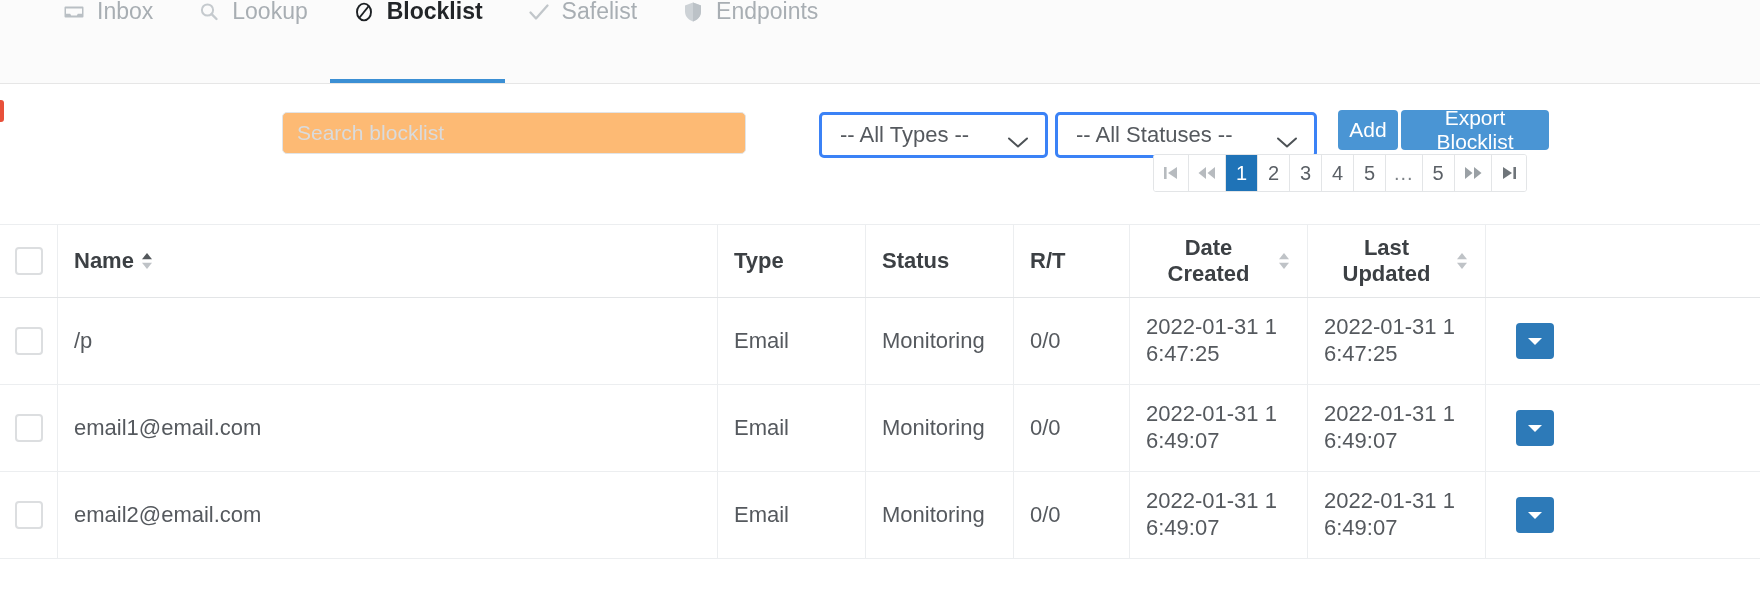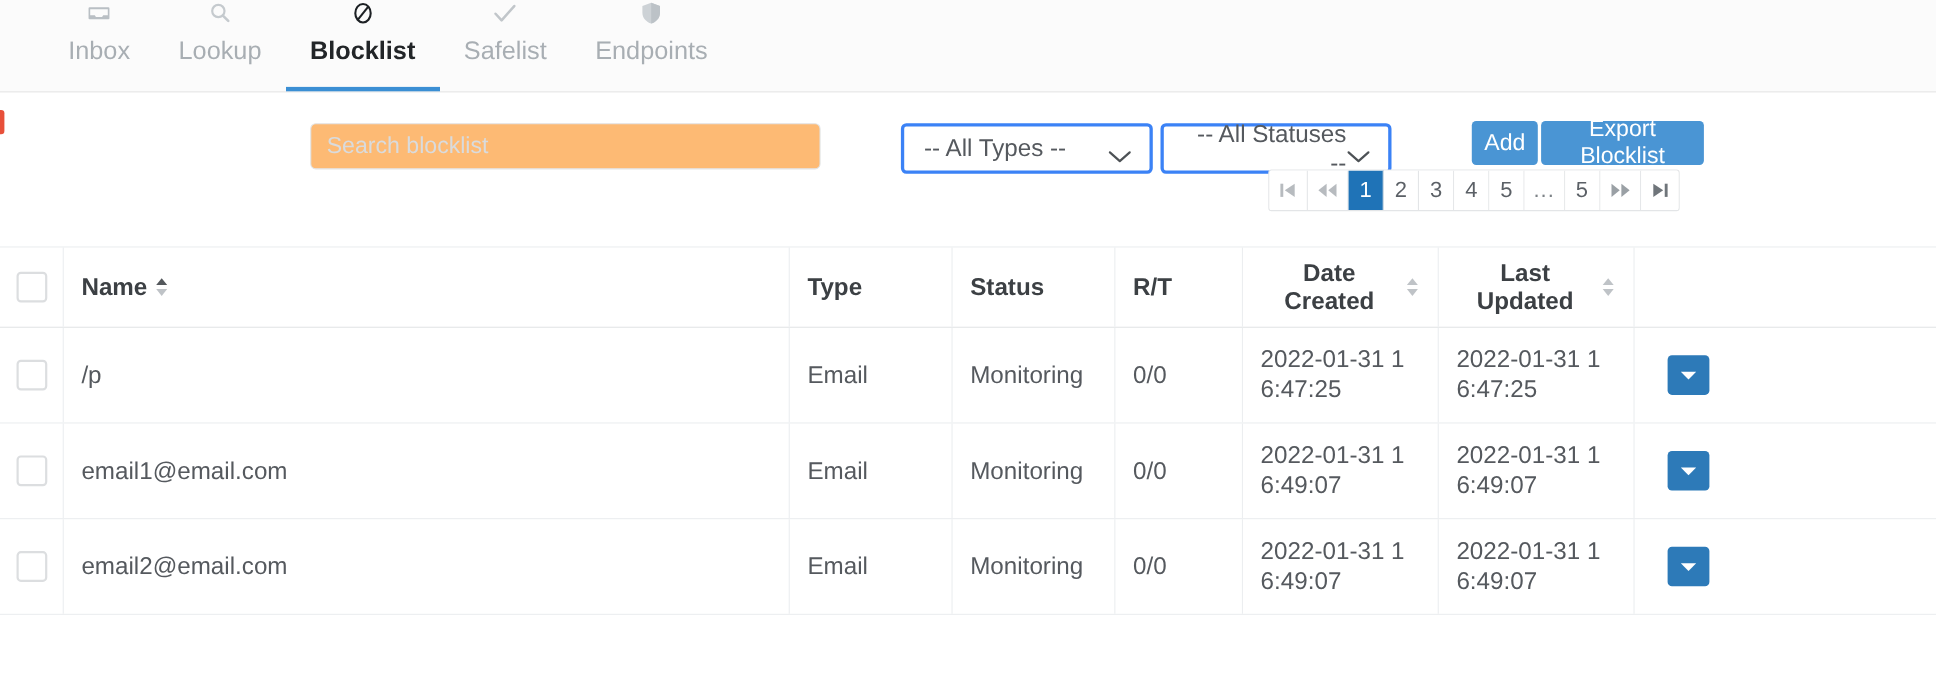--- a/index.html
+++ b/index.html
@@ -16,28 +16,27 @@
   
   .navbar {
     position: absolute; left: 0; top: 0; width: 1760px; height: 84px;
     background: #fbfbfb;
     border-bottom: 1px solid #e6e6e6;
     display: flex; align-items: flex-start;
     padding-left: 40px;
   }
   .nav-tab {
     position: relative;
-    display: flex; align-items: center; gap: 11px;
+    display: flex; align-items: flex-start; gap: 11px;
     height: 83px;
     padding: 0 22px;
     font-size: 23px;
     color: #a8aeb3;
     cursor: pointer;
     white-space: nowrap;
-    flex-direction: column;
   }
   .nav-tab .nav-label { line-height: 1; }
   .nav-tab.active { color: #222528; font-weight: bold; }
   .nav-tab.active::after {
     content: "";
     position: absolute; left: 0; right: 0; bottom: 0;
     height: 4px; background: #3b8fd4;
   }
   .nav-icon { display: inline-flex; align-items: center; justify-content: center; width: 24px; height: 24px; }
   .nav-icon svg { display: block; }
@@ -68,21 +67,21 @@
   .select-box {
     position: absolute; top: 28px; height: 46px;
     border: 3px solid #3b82f6; border-radius: 5px;
     background: #fff;
     display: flex; align-items: center; justify-content: space-between;
     padding: 0 16px 0 18px;
     font-size: 22px; color: #55595e;
     cursor: pointer;
   }
   #types-select { left: 819px; width: 229px; }
-  #statuses-select { left: 1055px; width: 210px; text-align: right; }
+  #statuses-select { left: 1055px; width: 262px; text-align: right; }
   .caret-dn { width: 22px; height: 13px; flex: 0 0 auto; }
 
   .btn {
     position: absolute; top: 26px; height: 40px;
     background: #4a95d4;
     border: none; border-radius: 4px;
     color: #ffffff; font-size: 21px;
     font-family: "Liberation Sans", sans-serif;
     cursor: pointer;
     display: flex; align-items: center; justify-content: center;

